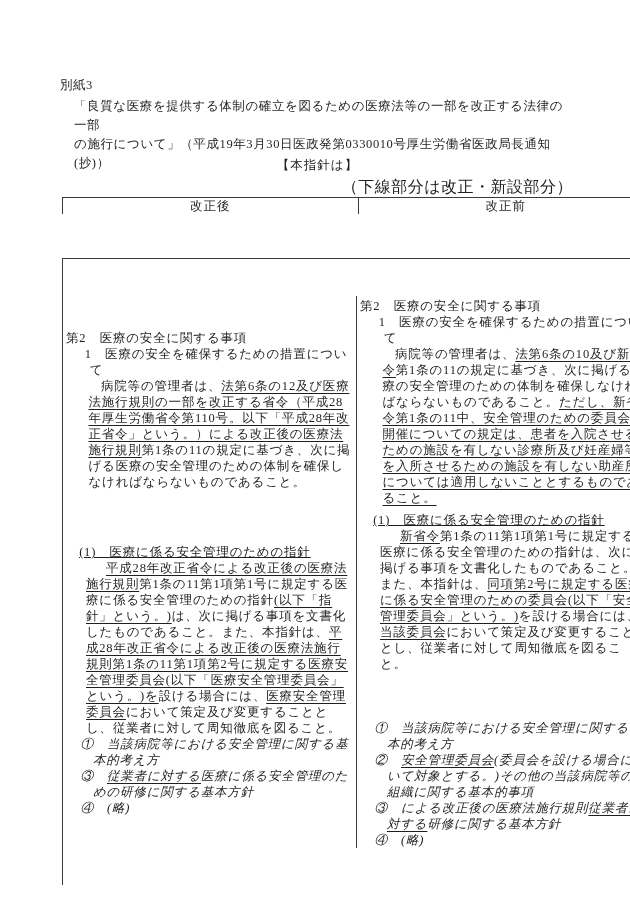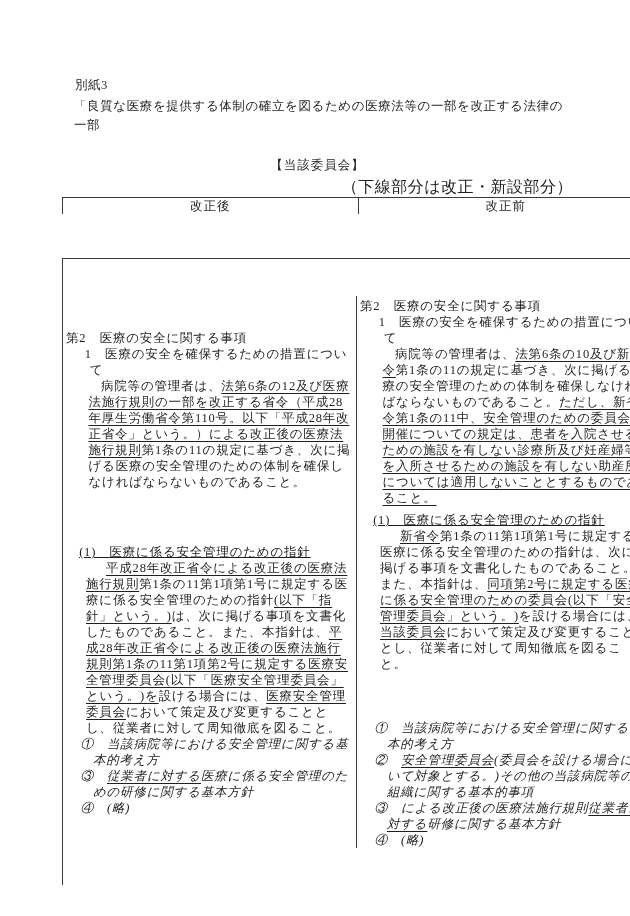--- a/index.html
+++ b/index.html
@@ -7,21 +7,21 @@
     width:630px;height:916px;
     background:#ffffff;
     color:#1f1f1f;
     font-family:"Liberation Serif","DejaVu Serif",serif;
     position:relative;
     overflow:hidden;
   }
   .sheet{position:absolute;inset:0;}
 
   .attach{
-    position:absolute;left:75px;top:77px;
+    position:absolute;left:60px;top:77px;
     font-size:12.5px;letter-spacing:0.5px;
   }
   .title{
     position:absolute;left:74px;top:97px;width:490px;
     font-size:12.5px;line-height:19px;letter-spacing:0.6px;
   }
   .caption{
     position:absolute;left:62px;top:157px;width:511px;
     text-align:center;font-size:12.5px;letter-spacing:1px;
   }
@@ -76,23 +76,24 @@
 </style>
 </head>
 <body>
 
 <div class="sheet">
 
   <div class="attach">別紙3</div>
 
   <div class="title">
     <div>「良質な医療を提供する体制の確立を図るための医療法等の一部を改正する法律の一部</div>
+    <div>の施行について」（平成19年3月30日医政発第0330010号厚生労働省医政局長通知(抄)）</div>
   </div>
 
-  <div class="caption">【当該委員会】</div>
+  <div class="caption">【本指針は】</div>
 
   <div class="note">（下線部分は改正・新設部分）</div>
 
   <div class="cmp-table">
     <div class="thead">
       <div class="th">改正後</div>
       <div class="th">改正前</div>
     </div>
     <div class="tbody">
       <div class="td" id="col-after">

